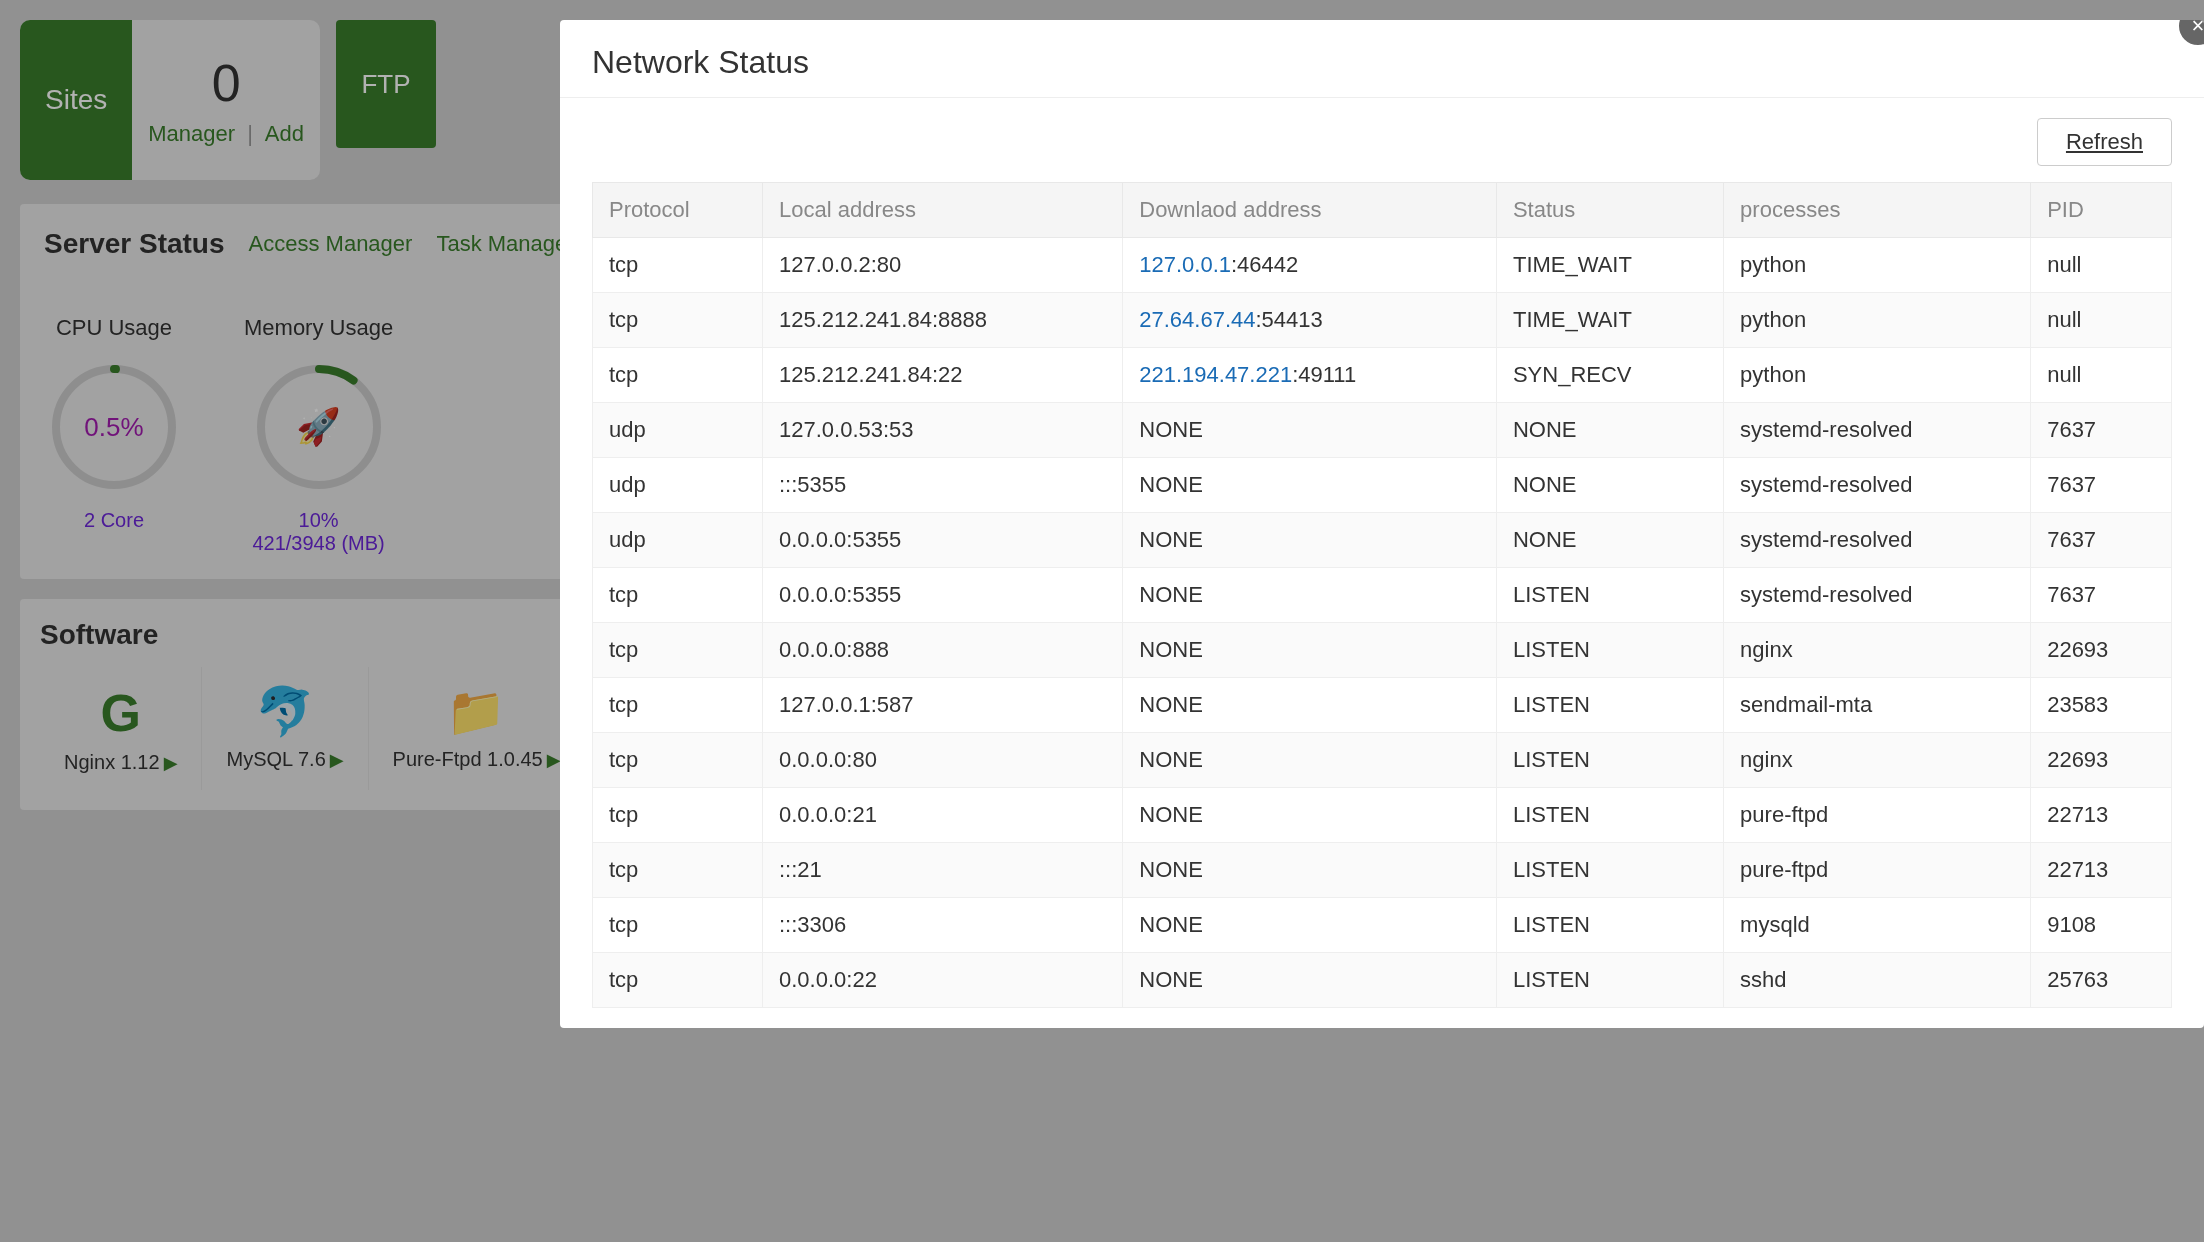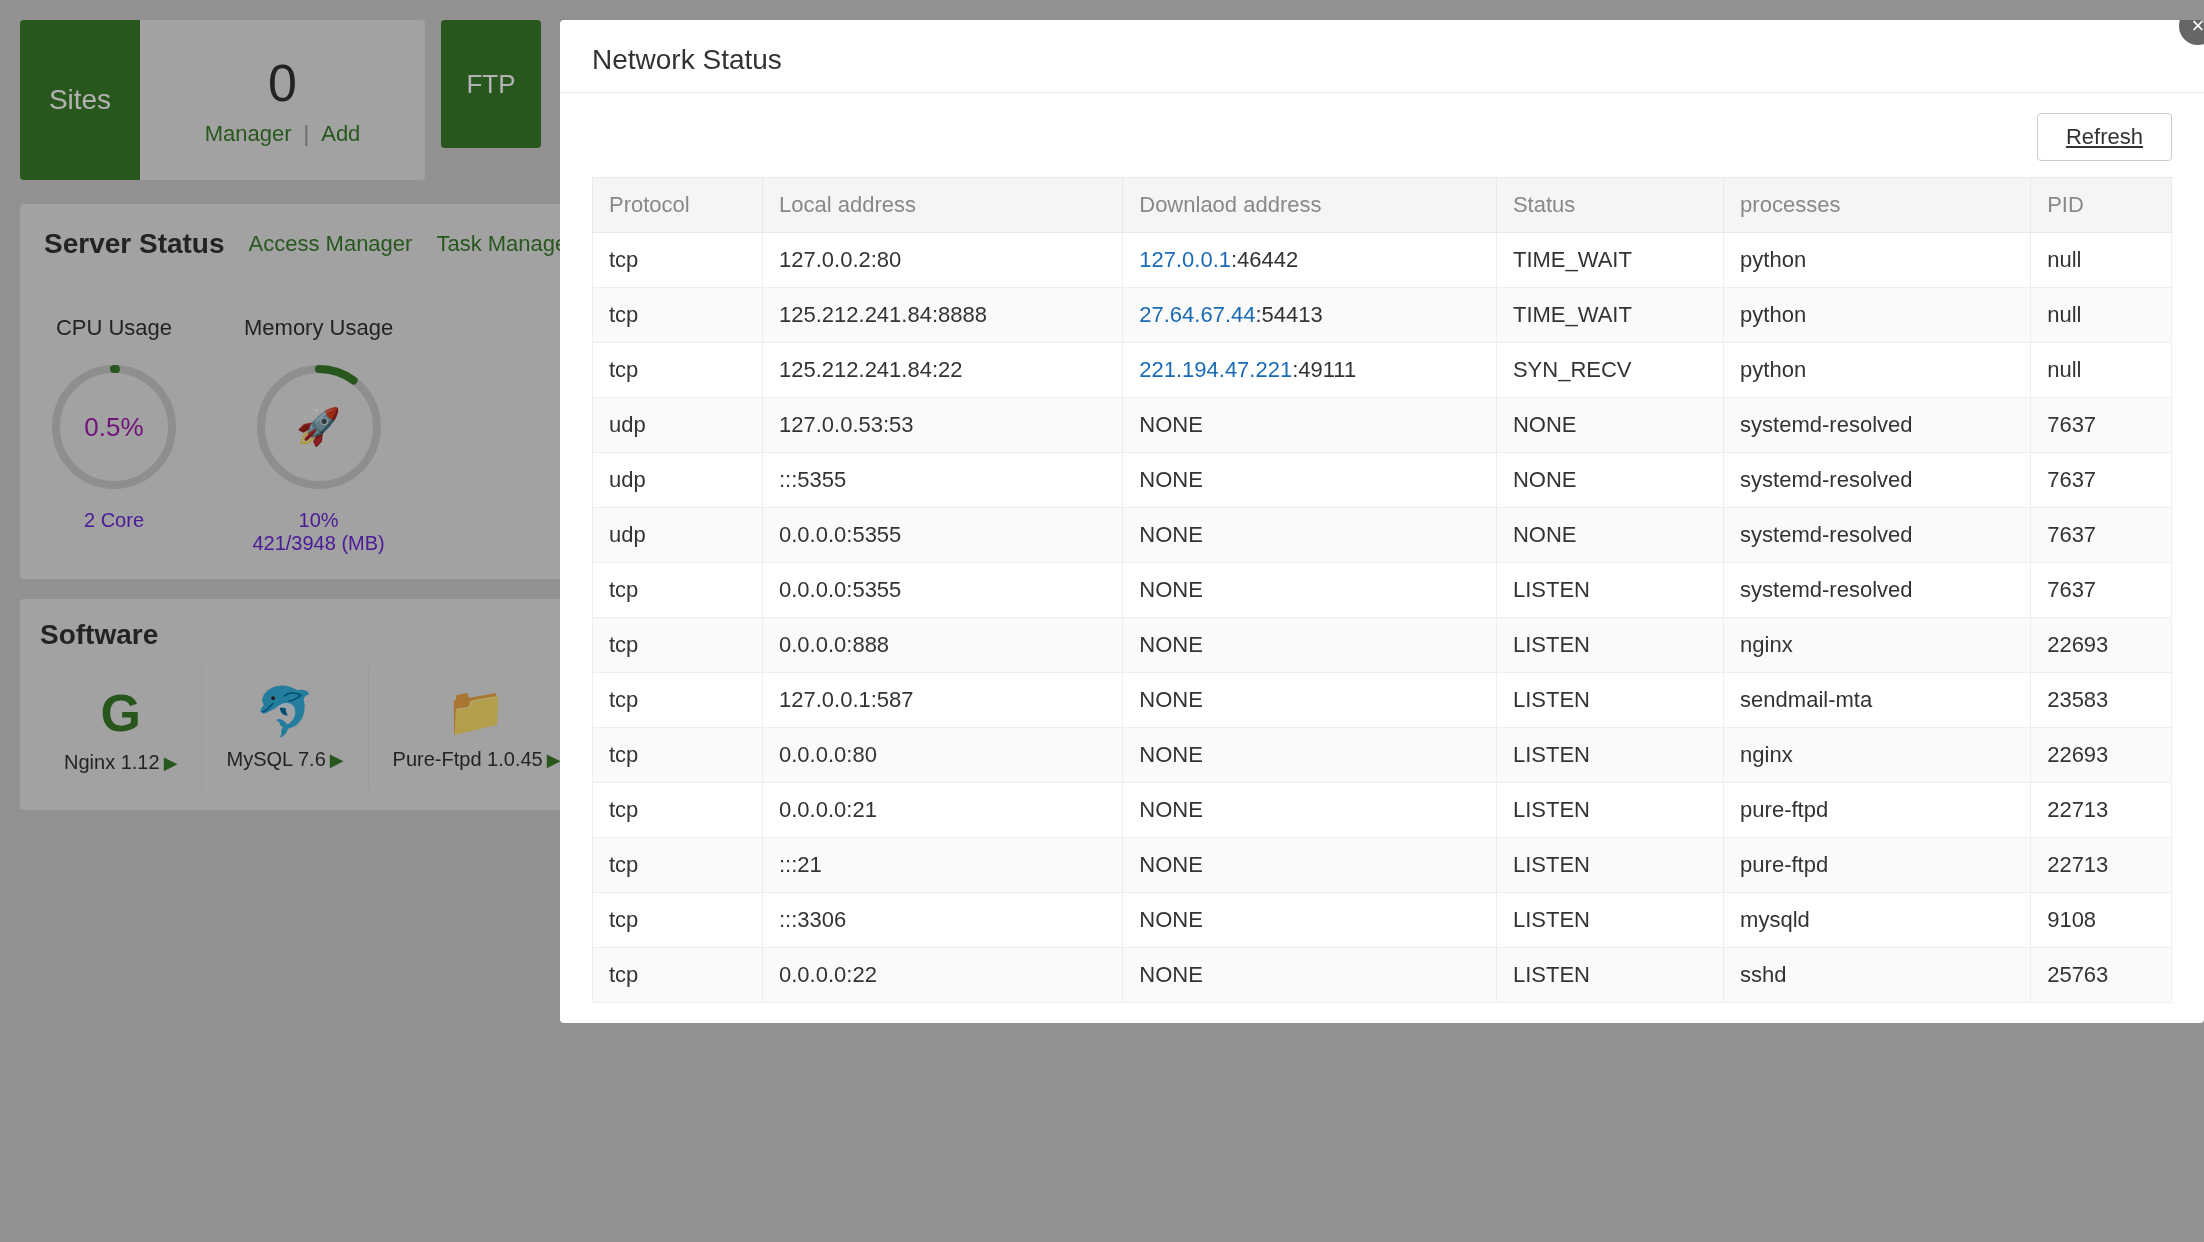--- a/index.html
+++ b/index.html
@@ -24,23 +24,23 @@
     .dashboard-top {
       display: flex;
       gap: 16px;
       margin-bottom: 24px;
     }
 
     .sites-card {
       display: flex;
       align-items: center;
       background: #e8e8e8;
-      border-radius: 4px;
+      border-radius: 10px;
       overflow: hidden;
-      width: 405px;
+      width: 300px;
     }
 
     .sites-icon {
       background: #3a7d2c;
       color: white;
       width: 120px;
       height: 160px;
       display: flex;
       align-items: center;
       justify-content: center;
@@ -255,21 +255,21 @@
 
     .modal-header {
       padding: 24px 32px 16px;
       border-bottom: 1px solid #eee;
       display: flex;
       align-items: center;
       justify-content: space-between;
     }
 
     .modal-title {
-      font-size: 28px;
+      font-size: 32px;
       color: #333;
       font-weight: 400;
     }
 
     .modal-close {
       position: absolute;
       top: -16px;
       right: -16px;
       width: 44px;
       height: 44px;

